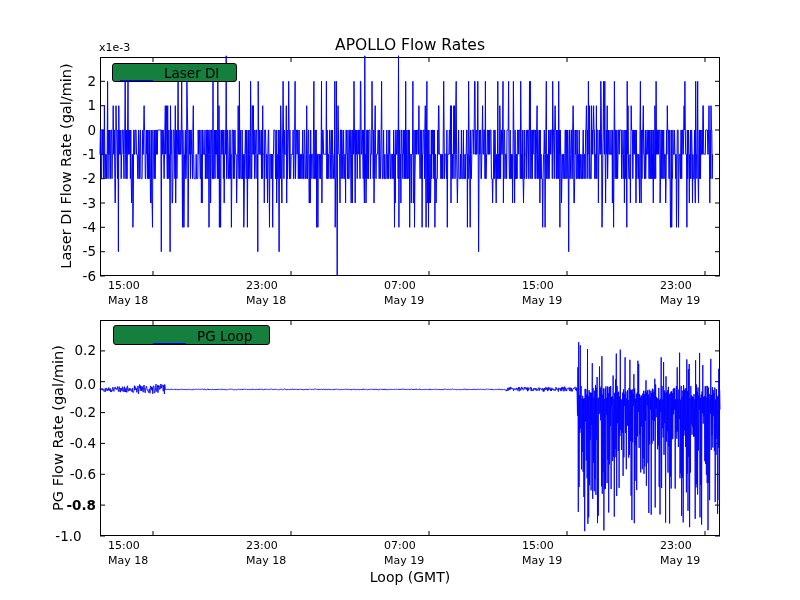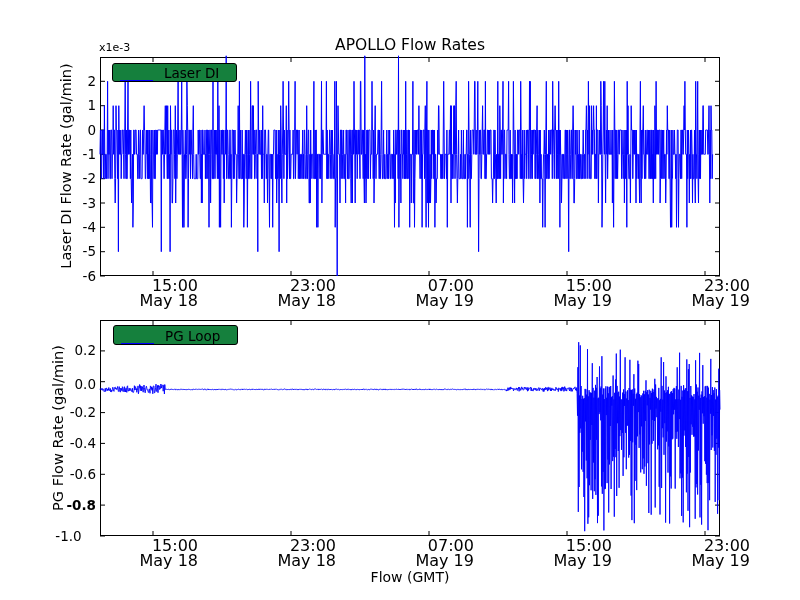--- a/index.html
+++ b/index.html
@@ -9,36 +9,36 @@
   #offset{position:absolute;left:99px;top:41px;font-size:11px;}
   .ylabel{position:absolute;transform:translate(-50%,-50%) rotate(-90deg);white-space:nowrap;font-size:14.5px;}
   #ylabel-top{left:66px;top:166px;}
   #ylabel-bot{left:58px;top:428px;}
   #xlabel{position:absolute;left:310px;top:569px;width:200px;text-align:center;font-size:14px;}
   svg.plot{position:absolute;overflow:visible;}
   #top-plot{left:100px;top:57px;}
   #bot-plot{left:100px;top:320px;}
   .legend{position:absolute;display:flex;align-items:flex-end;background:#15803d;border:1.4px solid #000;border-radius:3px;font-size:13.5px;z-index:5;}
   #legend-top{left:112px;top:63px;width:123px;height:17px;}
-  #legend-bot{left:113px;top:325px;width:123px;height:18px;}
+  #legend-bot{left:113px;top:325px;width:123px;height:18px;padding-left:32px;}
   .legline{display:inline-block;width:33px;height:0;border-top:1.5px solid #0000ff;margin-left:7px;}
   .legtext{margin-left:11px;}
   .ytick{position:absolute;width:55px;text-align:right;font-size:13.5px;line-height:15px;}
-  .xtick{position:absolute;width:90px;text-align:right;font-size:16px;line-height:14.5px;}
+  .xtick{position:absolute;width:90px;text-align:left;font-size:11px;line-height:14.5px;}
 </style>
 </head>
 <body>
 
 <div id="fig">
   <div id="title">APOLLO Flow Rates</div>
   <div id="offset">x1e-3</div>
 
   <div id="ylabel-top" class="ylabel">Laser DI Flow Rate (gal/min)</div>
   <div id="ylabel-bot" class="ylabel">PG Flow Rate (gal/min)</div>
-  <div id="xlabel">Flow (GMT)</div>
+  <div id="xlabel">Loop (GMT)</div>
 
   <svg id="top-plot" class="plot" width="620" height="219">
       <path d="M53.0 0V5M53.0 219V214M191.0 0V5M191.0 219V214M329.0 0V5M329.0 219V214M467.0 0V5M467.0 219V214M605.0 0V5M605.0 219V214M0 24.3H5M620 24.3H615M0 48.7H5M620 48.7H615M0 73.0H5M620 73.0H615M0 97.3H5M620 97.3H615M0 121.7H5M620 121.7H615M0 146.0H5M620 146.0H615M0 170.3H5M620 170.3H615M0 194.7H5M620 194.7H615M0 219.0H5M620 219.0H615" fill="none" stroke="#000" stroke-width="1"></path>
       <rect x="0.5" y="0.5" width="619" height="218" fill="none" stroke="#000" stroke-width="1"></rect>
       <path d="M0.0,97.3L0.4,73.0L0.8,73.0L1.2,121.7L1.6,121.7L2.0,73.0L2.4,73.0L2.8,97.3L3.2,73.0L3.6,121.7L4.0,121.7L4.4,48.7L4.8,97.3L5.2,121.7L5.6,97.3L6.0,97.3L6.4,121.7L6.8,97.3L7.2,97.3L7.6,24.3L8.0,121.7L8.4,73.0L8.8,97.3L9.2,97.3L9.6,73.0L10.0,121.7L10.4,121.7L10.8,73.0L11.2,73.0L11.6,73.0L12.0,121.7L12.4,97.3L12.8,97.3L13.2,48.7L13.6,97.3L14.0,73.0L14.4,73.0L14.8,121.7L15.2,146.0L15.6,121.7L16.0,48.7L16.4,73.0L16.8,73.0L17.2,97.3L17.6,121.7L18.0,73.0L18.4,194.7L18.8,48.7L19.2,97.3L19.6,73.0L20.0,97.3L20.4,97.3L20.8,73.0L21.2,121.7L21.6,97.3L22.0,97.3L22.4,73.0L22.8,73.0L23.2,73.0L23.6,97.3L24.0,121.7L24.4,73.0L24.8,73.0L25.2,24.3L25.6,97.3L26.0,121.7L26.4,73.0L26.8,121.7L27.2,121.7L27.6,73.0L28.0,24.3L28.4,97.3L28.8,73.0L29.2,97.3L29.6,73.0L30.0,73.0L30.4,121.7L30.8,73.0L31.2,121.7L31.6,146.0L32.1,121.7L32.5,97.3L32.9,170.3L33.3,146.0L33.7,73.0L34.1,73.0L34.5,97.3L34.9,97.3L35.3,73.0L35.7,73.0L36.1,73.0L36.5,97.3L36.9,97.3L37.3,97.3L37.7,121.7L38.1,121.7L38.5,73.0L38.9,97.3L39.3,121.7L39.7,97.3L40.1,73.0L40.5,73.0L40.9,121.7L41.3,121.7L41.7,121.7L42.1,121.7L42.5,73.0L42.9,97.3L43.3,97.3L43.7,73.0L44.1,48.7L44.5,73.0L44.9,73.0L45.3,121.7L45.7,121.7L46.1,97.3L46.5,73.0L46.9,97.3L47.3,73.0L47.7,121.7L48.1,73.0L48.5,121.7L48.9,97.3L49.3,121.7L49.7,73.0L50.1,97.3L50.5,146.0L50.9,121.7L51.3,73.0L51.7,146.0L52.1,146.0L52.5,170.3L52.9,73.0L53.3,97.3L53.7,97.3L54.1,121.7L54.5,73.0L54.9,121.7L55.3,121.7L55.7,73.0L56.1,73.0L56.5,97.3L56.9,73.0L57.3,97.3L57.7,73.0L58.1,73.0L58.5,73.0L58.9,73.0L59.3,73.0L59.7,73.0L60.1,73.0L60.5,73.0L60.9,73.0L61.3,194.7L61.7,73.0L62.1,73.0L62.5,97.3L62.9,73.0L63.3,73.0L63.7,97.3L64.1,121.7L64.5,97.3L64.9,73.0L65.3,48.7L65.7,97.3L66.1,73.0L66.5,48.7L66.9,97.3L67.3,121.7L67.7,48.7L68.1,121.7L68.5,97.3L68.9,73.0L69.3,121.7L69.7,97.3L70.1,194.7L70.5,48.7L70.9,97.3L71.3,73.0L71.7,73.0L72.1,146.0L72.5,146.0L72.9,121.7L73.3,73.0L73.7,73.0L74.1,73.0L74.5,97.3L74.9,121.7L75.3,48.7L75.7,146.0L76.1,97.3L76.5,73.0L76.9,121.7L77.3,97.3L77.7,73.0L78.1,24.3L78.5,97.3L78.9,73.0L79.3,97.3L79.7,97.3L80.1,73.0L80.5,97.3L80.9,97.3L81.3,73.0L81.7,24.3L82.1,97.3L82.5,170.3L82.9,73.0L83.3,97.3L83.7,170.3L84.1,170.3L84.5,97.3L84.9,97.3L85.3,73.0L85.7,121.7L86.1,121.7L86.5,97.3L86.9,24.3L87.3,48.7L87.7,73.0L88.1,170.3L88.5,121.7L88.9,73.0L89.3,73.0L89.7,97.3L90.1,73.0L90.5,121.7L90.9,73.0L91.3,73.0L91.7,97.3L92.1,97.3L92.5,121.7L92.9,73.0L93.3,48.7L93.7,97.3L94.1,121.7L94.5,121.7L94.9,121.7L95.3,121.7L95.8,121.7L96.2,97.3L96.6,121.7L97.0,121.7L97.4,121.7L97.8,121.7L98.2,73.0L98.6,97.3L99.0,73.0L99.4,73.0L99.8,97.3L100.2,121.7L100.6,121.7L101.0,73.0L101.4,146.0L101.8,97.3L102.2,146.0L102.6,73.0L103.0,73.0L103.4,97.3L103.8,97.3L104.2,97.3L104.6,97.3L105.0,73.0L105.4,121.7L105.8,97.3L106.2,121.7L106.6,73.0L107.0,73.0L107.4,73.0L107.8,121.7L108.2,73.0L108.6,97.3L109.0,170.3L109.4,97.3L109.8,73.0L110.2,73.0L110.6,146.0L111.0,97.3L111.4,73.0L111.8,73.0L112.2,121.7L112.6,121.7L113.0,24.3L113.4,121.7L113.8,121.7L114.2,97.3L114.6,73.0L115.0,121.7L115.4,73.0L115.8,97.3L116.2,73.0L116.6,97.3L117.0,97.3L117.4,121.7L117.8,24.3L118.2,97.3L118.6,121.7L119.0,48.7L119.4,170.3L119.8,73.0L120.2,121.7L120.6,170.3L121.0,97.3L121.4,73.0L121.8,97.3L122.2,97.3L122.6,73.0L123.0,73.0L123.4,121.7L123.8,73.0L124.2,146.0L124.6,97.3L125.0,97.3L125.4,73.0L125.8,97.3L126.2,-1.2L126.6,121.7L127.0,121.7L127.4,73.0L127.8,73.0L128.2,97.3L128.6,121.7L129.0,121.7L129.4,121.7L129.8,73.0L130.2,73.0L130.6,121.7L131.0,97.3L131.4,170.3L131.8,121.7L132.2,73.0L132.6,73.0L133.0,73.0L133.4,121.7L133.8,73.0L134.2,121.7L134.6,97.3L135.0,73.0L135.4,97.3L135.8,97.3L136.2,97.3L136.6,146.0L137.0,121.7L137.4,97.3L137.8,97.3L138.2,48.7L138.6,97.3L139.0,121.7L139.4,24.3L139.8,121.7L140.2,97.3L140.6,73.0L141.0,121.7L141.4,121.7L141.8,121.7L142.2,73.0L142.6,121.7L143.0,97.3L143.4,97.3L143.8,170.3L144.2,146.0L144.6,97.3L145.0,97.3L145.4,73.0L145.8,97.3L146.2,121.7L146.6,73.0L147.0,97.3L147.4,170.3L147.8,97.3L148.2,73.0L148.6,121.7L149.0,73.0L149.4,97.3L149.8,121.7L150.2,121.7L150.6,24.3L151.0,73.0L151.4,121.7L151.8,121.7L152.2,48.7L152.6,48.7L153.0,97.3L153.4,48.7L153.8,97.3L154.2,73.0L154.6,121.7L155.0,121.7L155.4,97.3L155.8,73.0L156.2,73.0L156.6,73.0L157.0,121.7L157.4,97.3L157.8,194.7L158.2,24.3L158.6,73.0L159.0,97.3L159.4,73.0L159.9,97.3L160.3,97.3L160.7,97.3L161.1,73.0L161.5,121.7L161.9,73.0L162.3,121.7L162.7,48.7L163.1,97.3L163.5,97.3L163.9,97.3L164.3,146.0L164.7,73.0L165.1,73.0L165.5,73.0L165.9,97.3L166.3,121.7L166.7,97.3L167.1,97.3L167.5,146.0L167.9,97.3L168.3,73.0L168.7,73.0L169.1,121.7L169.5,170.3L169.9,97.3L170.3,97.3L170.7,97.3L171.1,121.7L171.5,97.3L171.9,121.7L172.3,97.3L172.7,170.3L173.1,97.3L173.5,97.3L173.9,73.0L174.3,73.0L174.7,73.0L175.1,73.0L175.5,121.7L175.9,97.3L176.3,73.0L176.7,146.0L177.1,97.3L177.5,121.7L177.9,121.7L178.3,73.0L178.7,121.7L179.1,194.7L179.5,97.3L179.9,73.0L180.3,121.7L180.7,48.7L181.1,73.0L181.5,121.7L181.9,146.0L182.3,97.3L182.7,73.0L183.1,24.3L183.5,73.0L183.9,121.7L184.3,73.0L184.7,97.3L185.1,97.3L185.5,97.3L185.9,97.3L186.3,48.7L186.7,146.0L187.1,73.0L187.5,121.7L187.9,97.3L188.3,73.0L188.7,24.3L189.1,73.0L189.5,121.7L189.9,73.0L190.3,121.7L190.7,121.7L191.1,97.3L191.5,97.3L191.9,97.3L192.3,97.3L192.7,97.3L193.1,73.0L193.5,121.7L193.9,121.7L194.3,73.0L194.7,73.0L195.1,24.3L195.5,121.7L195.9,97.3L196.3,73.0L196.7,73.0L197.1,97.3L197.5,73.0L197.9,73.0L198.3,121.7L198.7,97.3L199.1,73.0L199.5,121.7L199.9,97.3L200.3,121.7L200.7,97.3L201.1,97.3L201.5,97.3L201.9,121.7L202.3,97.3L202.7,73.0L203.1,121.7L203.5,97.3L203.9,121.7L204.3,73.0L204.7,73.0L205.1,97.3L205.5,121.7L205.9,121.7L206.3,121.7L206.7,48.7L207.1,97.3L207.5,121.7L207.9,97.3L208.3,73.0L208.7,73.0L209.1,146.0L209.5,146.0L209.9,97.3L210.3,146.0L210.7,73.0L211.1,121.7L211.5,97.3L211.9,97.3L212.3,97.3L212.7,97.3L213.1,121.7L213.5,73.0L213.9,24.3L214.3,121.7L214.7,121.7L215.1,73.0L215.5,121.7L215.9,73.0L216.3,73.0L216.7,170.3L217.1,97.3L217.5,97.3L217.9,170.3L218.3,97.3L218.7,97.3L219.1,97.3L219.5,97.3L219.9,121.7L220.3,97.3L220.7,121.7L221.1,97.3L221.5,24.3L221.9,146.0L222.3,97.3L222.7,73.0L223.1,73.0L223.6,97.3L224.0,97.3L224.4,97.3L224.8,97.3L225.2,97.3L225.6,97.3L226.0,97.3L226.4,24.3L226.8,121.7L227.2,73.0L227.6,121.7L228.0,97.3L228.4,97.3L228.8,121.7L229.2,97.3L229.6,73.0L230.0,73.0L230.4,97.3L230.8,121.7L231.2,97.3L231.6,73.0L232.0,121.7L232.4,73.0L232.8,97.3L233.2,97.3L233.6,121.7L234.0,121.7L234.4,121.7L234.8,24.3L235.2,170.3L235.6,121.7L236.0,121.7L236.4,24.3L236.8,121.7L237.2,219.0L237.6,97.3L238.0,48.7L238.4,73.0L238.8,97.3L239.2,97.3L239.6,97.3L240.0,146.0L240.4,73.0L240.8,73.0L241.2,121.7L241.6,73.0L242.0,73.0L242.4,97.3L242.8,121.7L243.2,97.3L243.6,73.0L244.0,121.7L244.4,121.7L244.8,97.3L245.2,97.3L245.6,146.0L246.0,73.0L246.4,73.0L246.8,97.3L247.2,97.3L247.6,121.7L248.0,73.0L248.4,121.7L248.8,121.7L249.2,121.7L249.6,73.0L250.0,73.0L250.4,73.0L250.8,121.7L251.2,146.0L251.6,97.3L252.0,73.0L252.4,146.0L252.8,73.0L253.2,73.0L253.6,97.3L254.0,24.3L254.4,73.0L254.8,97.3L255.2,146.0L255.6,73.0L256.0,73.0L256.4,97.3L256.8,73.0L257.2,121.7L257.6,97.3L258.0,73.0L258.4,73.0L258.8,97.3L259.2,73.0L259.6,97.3L260.0,121.7L260.4,24.3L260.8,24.3L261.2,97.3L261.6,97.3L262.0,73.0L262.4,73.0L262.8,97.3L263.2,121.7L263.6,73.0L264.0,121.7L264.4,146.0L264.8,-1.2L265.2,121.7L265.6,97.3L266.0,146.0L266.4,121.7L266.8,73.0L267.2,121.7L267.6,73.0L268.0,73.0L268.4,121.7L268.8,73.0L269.2,73.0L269.6,73.0L270.0,73.0L270.4,121.7L270.8,97.3L271.2,97.3L271.6,97.3L272.0,24.3L272.4,73.0L272.8,73.0L273.2,121.7L273.6,73.0L274.0,146.0L274.4,121.7L274.8,73.0L275.2,48.7L275.6,97.3L276.0,121.7L276.4,97.3L276.8,97.3L277.2,97.3L277.6,97.3L278.0,73.0L278.4,73.0L278.8,97.3L279.2,121.7L279.6,73.0L280.0,121.7L280.4,121.7L280.8,97.3L281.2,73.0L281.6,24.3L282.0,97.3L282.4,121.7L282.8,121.7L283.2,97.3L283.6,73.0L284.0,121.7L284.4,121.7L284.8,97.3L285.2,121.7L285.6,121.7L286.0,121.7L286.4,97.3L286.8,73.0L287.3,121.7L287.7,97.3L288.1,97.3L288.5,121.7L288.9,73.0L289.3,97.3L289.7,73.0L290.1,121.7L290.5,121.7L290.9,97.3L291.3,97.3L291.7,97.3L292.1,121.7L292.5,97.3L292.9,97.3L293.3,121.7L293.7,73.0L294.1,97.3L294.5,170.3L294.9,97.3L295.3,146.0L295.7,73.0L296.1,73.0L296.5,97.3L296.9,97.3L297.3,73.0L297.7,73.0L298.1,121.7L298.5,-1.2L298.9,170.3L299.3,97.3L299.7,73.0L300.1,121.7L300.5,97.3L300.9,146.0L301.3,73.0L301.7,73.0L302.1,97.3L302.5,97.3L302.9,121.7L303.3,73.0L303.7,97.3L304.1,73.0L304.5,121.7L304.9,73.0L305.3,121.7L305.7,24.3L306.1,121.7L306.5,97.3L306.9,73.0L307.3,121.7L307.7,121.7L308.1,73.0L308.5,73.0L308.9,121.7L309.3,73.0L309.7,170.3L310.1,97.3L310.5,97.3L310.9,97.3L311.3,146.0L311.7,97.3L312.1,97.3L312.5,97.3L312.9,24.3L313.3,146.0L313.7,146.0L314.1,73.0L314.5,170.3L314.9,121.7L315.3,97.3L315.7,73.0L316.1,97.3L316.5,73.0L316.9,97.3L317.3,73.0L317.7,73.0L318.1,73.0L318.5,97.3L318.9,48.7L319.3,97.3L319.7,97.3L320.1,121.7L320.5,73.0L320.9,73.0L321.3,121.7L321.7,73.0L322.1,170.3L322.5,97.3L322.9,97.3L323.3,73.0L323.7,73.0L324.1,73.0L324.5,121.7L324.9,73.0L325.3,48.7L325.7,121.7L326.1,170.3L326.5,73.0L326.9,24.3L327.3,146.0L327.7,73.0L328.1,73.0L328.5,170.3L328.9,73.0L329.3,146.0L329.7,121.7L330.1,97.3L330.5,146.0L330.9,121.7L331.3,73.0L331.7,121.7L332.1,73.0L332.5,73.0L332.9,97.3L333.3,73.0L333.7,121.7L334.1,121.7L334.5,73.0L334.9,170.3L335.3,97.3L335.7,97.3L336.1,146.0L336.5,121.7L336.9,121.7L337.3,121.7L337.7,73.0L338.1,97.3L338.5,48.7L338.9,48.7L339.3,97.3L339.7,97.3L340.1,97.3L340.5,97.3L340.9,121.7L341.3,97.3L341.7,121.7L342.1,121.7L342.5,97.3L342.9,121.7L343.3,73.0L343.7,24.3L344.1,73.0L344.5,121.7L344.9,97.3L345.3,97.3L345.7,97.3L346.1,97.3L346.5,121.7L346.9,73.0L347.3,170.3L347.7,97.3L348.1,97.3L348.5,97.3L348.9,97.3L349.3,73.0L349.7,73.0L350.1,97.3L350.5,48.7L351.0,146.0L351.4,48.7L351.8,121.7L352.2,121.7L352.6,97.3L353.0,121.7L353.4,97.3L353.8,48.7L354.2,97.3L354.6,48.7L355.0,121.7L355.4,97.3L355.8,48.7L356.2,24.3L356.6,97.3L357.0,121.7L357.4,146.0L357.8,121.7L358.2,97.3L358.6,73.0L359.0,121.7L359.4,121.7L359.8,121.7L360.2,121.7L360.6,97.3L361.0,121.7L361.4,73.0L361.8,97.3L362.2,121.7L362.6,121.7L363.0,121.7L363.4,73.0L363.8,121.7L364.2,121.7L364.6,121.7L365.0,97.3L365.4,121.7L365.8,97.3L366.2,97.3L366.6,73.0L367.0,73.0L367.4,170.3L367.8,97.3L368.2,121.7L368.6,24.3L369.0,73.0L369.4,97.3L369.8,121.7L370.2,170.3L370.6,73.0L371.0,121.7L371.4,121.7L371.8,97.3L372.2,73.0L372.6,73.0L373.0,73.0L373.4,73.0L373.8,97.3L374.2,73.0L374.6,24.3L375.0,24.3L375.4,97.3L375.8,97.3L376.2,73.0L376.6,97.3L377.0,97.3L377.4,73.0L377.8,24.3L378.2,97.3L378.6,194.7L379.0,121.7L379.4,73.0L379.8,97.3L380.2,73.0L380.6,73.0L381.0,121.7L381.4,121.7L381.8,97.3L382.2,73.0L382.6,48.7L383.0,97.3L383.4,97.3L383.8,73.0L384.2,73.0L384.6,73.0L385.0,121.7L385.4,24.3L385.8,121.7L386.2,121.7L386.6,97.3L387.0,97.3L387.4,73.0L387.8,73.0L388.2,97.3L388.6,73.0L389.0,97.3L389.4,73.0L389.8,97.3L390.2,73.0L390.6,73.0L391.0,73.0L391.4,121.7L391.8,121.7L392.2,121.7L392.6,146.0L393.0,121.7L393.4,121.7L393.8,73.0L394.2,73.0L394.6,121.7L395.0,73.0L395.4,97.3L395.8,121.7L396.2,146.0L396.6,97.3L397.0,121.7L397.4,121.7L397.8,24.3L398.2,121.7L398.6,97.3L399.0,97.3L399.4,121.7L399.8,48.7L400.2,73.0L400.6,121.7L401.0,73.0L401.4,73.0L401.8,97.3L402.2,97.3L402.6,73.0L403.0,24.3L403.4,146.0L403.8,97.3L404.2,73.0L404.6,73.0L405.0,121.7L405.4,97.3L405.8,97.3L406.2,97.3L406.6,121.7L407.0,73.0L407.4,73.0L407.8,73.0L408.2,73.0L408.6,24.3L409.0,97.3L409.4,121.7L409.8,121.7L410.2,73.0L410.6,121.7L411.0,121.7L411.4,97.3L411.8,121.7L412.2,97.3L412.6,146.0L413.0,97.3L413.4,24.3L413.8,73.0L414.2,97.3L414.6,146.0L415.1,73.0L415.5,121.7L415.9,97.3L416.3,121.7L416.7,97.3L417.1,121.7L417.5,73.0L417.9,73.0L418.3,73.0L418.7,97.3L419.1,73.0L419.5,73.0L419.9,73.0L420.3,121.7L420.7,24.3L421.1,73.0L421.5,121.7L421.9,97.3L422.3,121.7L422.7,73.0L423.1,121.7L423.5,146.0L423.9,121.7L424.3,73.0L424.7,121.7L425.1,97.3L425.5,97.3L425.9,97.3L426.3,73.0L426.7,121.7L427.1,97.3L427.5,73.0L427.9,73.0L428.3,73.0L428.7,121.7L429.1,121.7L429.5,24.3L429.9,73.0L430.3,24.3L430.7,121.7L431.1,121.7L431.5,97.3L431.9,73.0L432.3,121.7L432.7,73.0L433.1,97.3L433.5,73.0L433.9,73.0L434.3,73.0L434.7,73.0L435.1,121.7L435.5,73.0L435.9,121.7L436.3,97.3L436.7,73.0L437.1,48.7L437.5,121.7L437.9,73.0L438.3,97.3L438.7,121.7L439.1,121.7L439.5,73.0L439.9,146.0L440.3,73.0L440.7,121.7L441.1,97.3L441.5,121.7L441.9,121.7L442.3,121.7L442.7,170.3L443.1,121.7L443.5,97.3L443.9,97.3L444.3,73.0L444.7,97.3L445.1,170.3L445.5,97.3L445.9,73.0L446.3,24.3L446.7,121.7L447.1,97.3L447.5,97.3L447.9,121.7L448.3,121.7L448.7,73.0L449.1,121.7L449.5,97.3L449.9,73.0L450.3,73.0L450.7,97.3L451.1,73.0L451.5,73.0L451.9,73.0L452.3,121.7L452.7,24.3L453.1,73.0L453.5,73.0L453.9,97.3L454.3,121.7L454.7,73.0L455.1,48.7L455.5,73.0L455.9,73.0L456.3,121.7L456.7,73.0L457.1,121.7L457.5,97.3L457.9,73.0L458.3,121.7L458.7,24.3L459.1,97.3L459.5,73.0L459.9,170.3L460.3,73.0L460.7,97.3L461.1,97.3L461.5,146.0L461.9,121.7L462.3,97.3L462.7,97.3L463.1,121.7L463.5,97.3L463.9,97.3L464.3,121.7L464.7,121.7L465.1,73.0L465.5,73.0L465.9,121.7L466.3,97.3L466.7,73.0L467.1,121.7L467.5,73.0L467.9,97.3L468.3,121.7L468.7,194.7L469.1,73.0L469.5,73.0L469.9,121.7L470.3,121.7L470.7,97.3L471.1,73.0L471.5,73.0L471.9,121.7L472.3,121.7L472.7,73.0L473.1,48.7L473.5,73.0L473.9,146.0L474.3,146.0L474.7,121.7L475.1,73.0L475.5,97.3L475.9,73.0L476.3,121.7L476.7,121.7L477.1,73.0L477.5,97.3L477.9,121.7L478.3,97.3L478.8,121.7L479.2,73.0L479.6,121.7L480.0,97.3L480.4,97.3L480.8,121.7L481.2,121.7L481.6,121.7L482.0,97.3L482.4,121.7L482.8,97.3L483.2,73.0L483.6,97.3L484.0,121.7L484.4,97.3L484.8,97.3L485.2,121.7L485.6,73.0L486.0,73.0L486.4,48.7L486.8,73.0L487.2,121.7L487.6,73.0L488.0,97.3L488.4,24.3L488.8,73.0L489.2,121.7L489.6,48.7L490.0,97.3L490.4,121.7L490.8,121.7L491.2,121.7L491.6,48.7L492.0,97.3L492.4,73.0L492.8,97.3L493.2,73.0L493.6,48.7L494.0,73.0L494.4,73.0L494.8,121.7L495.2,97.3L495.6,97.3L496.0,121.7L496.4,48.7L496.8,121.7L497.2,73.0L497.6,73.0L498.0,73.0L498.4,146.0L498.8,97.3L499.2,97.3L499.6,73.0L500.0,97.3L500.4,97.3L500.8,24.3L501.2,48.7L501.6,97.3L502.0,170.3L502.4,146.0L502.8,97.3L503.2,73.0L503.6,24.3L504.0,73.0L504.4,97.3L504.8,24.3L505.2,97.3L505.6,146.0L506.0,97.3L506.4,73.0L506.8,97.3L507.2,48.7L507.6,121.7L508.0,97.3L508.4,73.0L508.8,97.3L509.2,97.3L509.6,97.3L510.0,73.0L510.4,97.3L510.8,97.3L511.2,97.3L511.6,97.3L512.0,73.0L512.4,146.0L512.8,73.0L513.2,121.7L513.6,170.3L514.0,97.3L514.4,24.3L514.8,73.0L515.2,121.7L515.6,73.0L516.0,73.0L516.4,121.7L516.8,73.0L517.2,97.3L517.6,121.7L518.0,97.3L518.4,73.0L518.8,73.0L519.2,97.3L519.6,73.0L520.0,73.0L520.4,73.0L520.8,73.0L521.2,73.0L521.6,121.7L522.0,73.0L522.4,97.3L522.8,97.3L523.2,121.7L523.6,97.3L524.0,73.0L524.4,146.0L524.8,97.3L525.2,73.0L525.6,121.7L526.0,97.3L526.4,73.0L526.8,170.3L527.2,24.3L527.6,97.3L528.0,48.7L528.4,97.3L528.8,121.7L529.2,121.7L529.6,121.7L530.0,97.3L530.4,146.0L530.8,97.3L531.2,48.7L531.6,73.0L532.0,73.0L532.4,73.0L532.8,121.7L533.2,97.3L533.6,73.0L534.0,97.3L534.4,73.0L534.8,97.3L535.2,73.0L535.6,97.3L536.0,146.0L536.4,73.0L536.8,121.7L537.2,97.3L537.6,97.3L538.0,97.3L538.4,121.7L538.8,97.3L539.2,121.7L539.6,146.0L540.0,73.0L540.4,24.3L540.8,121.7L541.2,146.0L541.6,73.0L542.0,121.7L542.5,73.0L542.9,73.0L543.3,48.7L543.7,97.3L544.1,97.3L544.5,121.7L544.9,97.3L545.3,73.0L545.7,121.7L546.1,97.3L546.5,97.3L546.9,73.0L547.3,73.0L547.7,97.3L548.1,97.3L548.5,73.0L548.9,121.7L549.3,121.7L549.7,73.0L550.1,97.3L550.5,121.7L550.9,73.0L551.3,73.0L551.7,121.7L552.1,73.0L552.5,121.7L552.9,97.3L553.3,146.0L553.7,73.0L554.1,121.7L554.5,121.7L554.9,48.7L555.3,73.0L555.7,121.7L556.1,24.3L556.5,97.3L556.9,73.0L557.3,73.0L557.7,97.3L558.1,73.0L558.5,97.3L558.9,73.0L559.3,73.0L559.7,73.0L560.1,146.0L560.5,121.7L560.9,73.0L561.3,73.0L561.7,121.7L562.1,97.3L562.5,73.0L562.9,121.7L563.3,97.3L563.7,73.0L564.1,121.7L564.5,97.3L564.9,97.3L565.3,97.3L565.7,146.0L566.1,121.7L566.5,73.0L566.9,97.3L567.3,48.7L567.7,73.0L568.1,73.0L568.5,73.0L568.9,121.7L569.3,121.7L569.7,73.0L570.1,121.7L570.5,170.3L570.9,146.0L571.3,73.0L571.7,170.3L572.1,121.7L572.5,121.7L572.9,73.0L573.3,97.3L573.7,97.3L574.1,97.3L574.5,73.0L574.9,97.3L575.3,97.3L575.7,121.7L576.1,97.3L576.5,170.3L576.9,121.7L577.3,73.0L577.7,73.0L578.1,73.0L578.5,170.3L578.9,121.7L579.3,97.3L579.7,97.3L580.1,97.3L580.5,121.7L580.9,73.0L581.3,73.0L581.7,121.7L582.1,73.0L582.5,73.0L582.9,97.3L583.3,97.3L583.7,73.0L584.1,48.7L584.5,73.0L584.9,24.3L585.3,73.0L585.7,97.3L586.1,97.3L586.5,97.3L586.9,170.3L587.3,73.0L587.7,121.7L588.1,97.3L588.5,73.0L588.9,97.3L589.3,146.0L589.7,97.3L590.1,121.7L590.5,73.0L590.9,121.7L591.3,73.0L591.7,73.0L592.1,97.3L592.5,146.0L592.9,97.3L593.3,121.7L593.7,121.7L594.1,121.7L594.5,73.0L594.9,121.7L595.3,146.0L595.7,24.3L596.1,97.3L596.5,97.3L596.9,121.7L597.3,73.0L597.7,24.3L598.1,121.7L598.5,146.0L598.9,97.3L599.3,73.0L599.7,121.7L600.1,73.0L600.5,121.7L600.9,73.0L601.3,97.3L601.7,97.3L602.1,73.0L602.5,97.3L602.9,48.7L603.3,48.7L603.7,97.3L604.1,97.3L604.5,97.3L604.9,97.3L605.3,97.3L605.7,73.0L606.1,73.0L606.6,73.0L607.0,73.0L607.4,73.0L607.8,97.3L608.2,97.3L608.6,73.0L609.0,48.7L609.4,97.3L609.8,146.0L610.2,73.0L610.6,121.7L611.0,48.7L611.4,73.0L611.8,73.0L612.2,121.7L612.6,97.3" fill="none" stroke="#0000ff" stroke-width="1"></path>
     </svg>
   <svg id="bot-plot" class="plot" width="620" height="216">
       <path d="M53.0 0V5M53.0 216V211M191.0 0V5M191.0 216V211M329.0 0V5M329.0 216V211M467.0 0V5M467.0 216V211M605.0 0V5M605.0 216V211M0 30.9H5M620 30.9H615M0 61.7H5M620 61.7H615M0 92.6H5M620 92.6H615M0 123.4H5M620 123.4H615M0 154.3H5M620 154.3H615M0 185.1H5M620 185.1H615M0 216.0H5M620 216.0H615" fill="none" stroke="#000" stroke-width="1"></path>
       <rect x="0.5" y="0.5" width="619" height="215" fill="none" stroke="#000" stroke-width="1"></rect>
       <path d="M0.0,69.6L0.4,68.7L0.8,69.3L1.2,69.0L1.6,69.6L2.0,68.2L2.4,70.3L2.8,69.4L3.2,68.9L3.6,69.5L4.0,71.6L4.4,71.5L4.8,71.0L5.2,68.4L5.6,71.5L6.0,68.2L6.4,68.1L6.8,69.6L7.2,70.9L7.6,69.0L8.0,68.9L8.4,70.2L8.8,67.5L9.2,70.8L9.6,70.3L10.0,68.8L10.4,68.4L10.8,72.0L11.2,69.9L11.6,71.7L12.0,71.4L12.4,69.5L12.8,67.2L13.2,68.6L13.6,70.9L14.0,71.4L14.4,67.7L14.8,67.3L15.2,67.0L15.6,69.0L16.0,68.9L16.4,68.3L16.8,69.7L17.2,68.1L17.6,66.5L18.0,69.2L18.4,71.5L18.8,70.7L19.2,66.6L19.6,69.5L20.0,72.1L20.4,72.0L20.8,68.0L21.2,69.9L21.6,68.6L22.0,71.1L22.4,66.7L22.8,67.7L23.2,71.7L23.6,70.5L24.0,68.3L24.4,66.7L24.8,71.9L25.2,69.5L25.6,72.0L26.0,67.8L26.4,70.8L26.8,72.4L27.2,66.5L27.6,65.8L28.0,71.3L28.4,71.0L28.8,69.9L29.2,68.1L29.6,70.6L30.0,71.0L30.4,68.6L30.8,68.7L31.2,70.6L31.6,70.6L32.0,71.8L32.4,68.2L32.8,72.0L33.2,72.6L33.6,71.8L34.0,70.4L34.4,65.7L34.8,70.0L35.2,67.0L35.6,66.6L36.0,69.9L36.4,68.6L36.8,72.3L37.2,69.1L37.6,69.5L38.0,65.9L38.4,73.8L38.8,71.6L39.2,67.9L39.6,64.5L40.0,68.1L40.4,65.7L40.8,70.8L41.2,66.2L41.6,70.9L42.0,68.0L42.4,66.6L42.8,70.4L43.2,72.2L43.6,67.2L44.0,65.0L44.4,67.5L44.8,71.1L45.2,72.8L45.6,69.9L46.0,67.3L46.4,66.2L46.8,68.1L47.2,70.0L47.6,69.8L48.0,71.0L48.4,72.5L48.8,71.7L49.2,68.9L49.6,70.1L50.0,73.3L50.4,65.9L50.8,66.6L51.2,69.4L51.6,66.9L52.0,70.4L52.4,67.7L52.8,73.8L53.2,66.1L53.6,66.0L54.0,66.1L54.4,72.9L54.8,72.7L55.2,71.3L55.6,67.4L56.0,64.1L56.4,70.2L56.8,71.6L57.2,68.9L57.6,65.4L58.0,72.7L58.4,65.4L58.8,66.8L59.2,65.8L59.6,69.5L60.0,68.8L60.4,68.7L60.8,64.0L61.2,65.5L61.6,68.1L62.0,64.8L62.4,65.3L62.8,65.5L63.2,71.2L63.6,65.4L64.0,64.8L64.4,74.0L64.8,64.6L65.2,69.6L65.6,69.1L66.0,69.2L66.4,69.2L66.8,69.4L67.2,69.8L67.6,69.1L68.0,69.5L68.4,69.3L68.8,69.4L69.2,69.7L69.6,69.7L70.0,69.1L70.4,69.2L70.8,69.8L71.2,69.3L71.6,69.1L72.0,69.0L72.4,69.6L72.8,69.3L73.2,69.4L73.6,69.6L74.0,69.4L74.4,69.3L74.8,69.2L75.2,69.0L75.6,69.8L76.0,69.5L76.4,69.6L76.8,69.3L77.2,69.6L77.7,69.9L78.1,69.1L78.5,69.7L78.9,69.4L79.3,69.7L79.7,69.5L80.1,69.1L80.5,69.0L80.9,69.7L81.3,69.3L81.7,69.2L82.1,69.7L82.5,69.3L82.9,69.7L83.3,69.4L83.7,69.9L84.1,69.3L84.5,69.8L84.9,69.2L85.3,69.7L85.7,69.5L86.1,69.3L86.5,69.7L86.9,69.9L87.3,69.1L87.7,69.5L88.1,69.3L88.5,69.3L88.9,69.1L89.3,69.6L89.7,69.4L90.1,69.5L90.5,69.7L90.9,69.9L91.3,69.6L91.7,69.7L92.1,69.9L92.5,69.9L92.9,69.1L93.3,69.1L93.7,69.4L94.1,69.4L94.5,69.5L94.9,69.4L95.3,69.3L95.7,69.3L96.1,69.5L96.5,69.0L96.9,69.3L97.3,69.5L97.7,69.4L98.1,69.5L98.5,69.2L98.9,69.3L99.3,69.0L99.7,69.5L100.1,69.1L100.5,69.4L100.9,69.3L101.3,69.3L101.7,69.2L102.1,68.8L102.5,69.0L102.9,69.1L103.3,69.7L103.7,70.0L104.1,69.1L104.5,69.1L104.9,69.1L105.3,69.0L105.7,69.7L106.1,69.5L106.5,69.9L106.9,69.6L107.3,69.6L107.7,68.9L108.1,69.2L108.5,70.0L108.9,69.0L109.3,69.4L109.7,69.5L110.1,69.1L110.5,69.6L110.9,69.4L111.3,69.8L111.7,69.9L112.1,69.1L112.5,69.3L112.9,69.6L113.3,69.8L113.7,69.8L114.1,69.2L114.5,69.4L114.9,69.0L115.3,70.0L115.7,69.7L116.1,70.0L116.5,69.4L116.9,69.3L117.3,69.9L117.7,69.1L118.1,69.7L118.5,69.3L118.9,69.3L119.3,69.1L119.7,69.5L120.1,69.5L120.5,69.7L120.9,69.3L121.3,69.7L121.7,68.9L122.1,69.3L122.5,69.3L122.9,69.0L123.3,69.6L123.7,69.4L124.1,69.7L124.5,69.6L124.9,69.4L125.3,70.0L125.7,69.3L126.1,69.7L126.5,69.8L126.9,69.7L127.3,69.5L127.7,69.6L128.1,69.3L128.5,69.4L128.9,69.5L129.3,69.4L129.7,69.2L130.1,69.0L130.5,69.1L130.9,69.3L131.3,69.3L131.7,69.3L132.1,69.7L132.5,69.3L132.9,69.6L133.3,69.7L133.7,69.7L134.1,69.5L134.5,69.8L134.9,69.7L135.3,69.3L135.7,69.6L136.1,69.5L136.5,69.9L136.9,69.6L137.3,69.0L137.7,69.5L138.1,69.3L138.5,69.2L138.9,69.5L139.3,69.7L139.7,69.3L140.1,69.8L140.5,69.9L140.9,69.4L141.3,68.9L141.7,69.3L142.1,69.0L142.5,69.9L142.9,69.1L143.3,69.2L143.7,69.5L144.1,69.5L144.5,69.3L144.9,69.0L145.3,69.4L145.7,69.4L146.1,69.4L146.5,69.0L146.9,69.5L147.3,69.7L147.7,69.7L148.1,69.2L148.5,69.5L148.9,69.0L149.3,69.5L149.7,69.2L150.1,69.4L150.5,69.7L150.9,69.6L151.3,69.1L151.7,69.3L152.1,69.9L152.5,69.0L152.9,69.2L153.3,69.1L153.7,69.5L154.1,69.5L154.5,69.5L154.9,69.5L155.3,69.1L155.7,69.7L156.1,69.7L156.5,69.1L156.9,69.0L157.3,69.7L157.7,69.4L158.1,69.8L158.5,69.2L158.9,68.9L159.3,69.7L159.7,69.1L160.1,69.3L160.5,69.3L160.9,69.1L161.3,69.2L161.7,69.4L162.1,69.8L162.5,69.1L162.9,69.4L163.3,69.8L163.7,69.9L164.1,69.6L164.5,68.9L164.9,69.8L165.3,69.6L165.7,69.3L166.1,69.3L166.5,69.3L166.9,69.2L167.3,69.3L167.7,69.1L168.1,69.5L168.5,69.1L168.9,69.6L169.3,69.3L169.7,69.5L170.1,69.6L170.5,69.2L170.9,69.3L171.3,69.3L171.7,69.0L172.1,69.2L172.5,69.5L172.9,69.5L173.3,69.1L173.7,69.5L174.1,68.9L174.5,69.4L174.9,69.7L175.3,69.1L175.7,69.2L176.1,69.0L176.5,69.1L176.9,69.5L177.3,69.6L177.7,69.6L178.1,69.8L178.5,69.8L178.9,69.8L179.3,69.9L179.7,69.4L180.1,69.6L180.5,69.3L180.9,69.2L181.3,69.1L181.7,69.4L182.1,69.3L182.5,69.7L182.9,69.5L183.3,69.3L183.7,69.7L184.1,69.1L184.5,68.9L184.9,69.0L185.3,69.4L185.7,69.1L186.1,69.8L186.5,69.9L186.9,69.3L187.3,69.6L187.7,69.5L188.1,69.5L188.5,69.0L188.9,69.7L189.3,69.6L189.7,69.8L190.1,69.2L190.5,69.4L190.9,69.3L191.3,69.7L191.7,69.1L192.1,69.3L192.5,69.0L192.9,69.0L193.3,69.9L193.7,69.2L194.1,69.7L194.5,69.2L194.9,69.4L195.3,69.5L195.7,69.4L196.1,69.6L196.5,68.9L196.9,69.4L197.3,69.8L197.7,69.7L198.1,69.0L198.5,69.7L198.9,69.7L199.3,69.1L199.7,69.3L200.1,69.2L200.5,69.4L200.9,69.3L201.3,69.4L201.7,69.4L202.1,69.7L202.5,69.1L202.9,69.8L203.3,69.7L203.7,69.9L204.1,69.2L204.5,69.8L204.9,69.8L205.3,69.5L205.7,69.3L206.1,69.4L206.5,68.9L206.9,69.8L207.3,69.1L207.7,69.8L208.1,69.6L208.5,69.5L208.9,69.6L209.3,69.2L209.7,68.9L210.1,69.1L210.5,69.2L210.9,69.6L211.3,69.8L211.7,69.3L212.1,69.0L212.5,69.2L212.9,69.7L213.3,69.9L213.7,69.4L214.1,68.9L214.5,69.2L214.9,68.9L215.3,69.0L215.7,69.0L216.1,69.4L216.5,69.5L216.9,69.2L217.3,69.3L217.7,69.2L218.1,69.8L218.5,69.7L218.9,68.9L219.3,69.6L219.7,69.1L220.1,69.6L220.5,69.4L220.9,69.2L221.3,69.0L221.7,69.2L222.1,69.6L222.5,69.7L222.9,69.8L223.3,69.1L223.7,69.1L224.1,69.2L224.5,69.7L224.9,69.1L225.3,69.1L225.7,69.8L226.1,69.5L226.5,69.3L226.9,69.8L227.3,69.8L227.7,69.6L228.1,68.9L228.5,69.4L228.9,69.4L229.3,69.6L229.7,69.5L230.1,69.0L230.5,69.9L230.9,69.4L231.3,69.8L231.7,69.4L232.1,69.6L232.6,69.7L233.0,69.5L233.4,69.4L233.8,69.8L234.2,69.2L234.6,69.8L235.0,69.7L235.4,69.0L235.8,69.3L236.2,69.3L236.6,69.1L237.0,69.3L237.4,69.4L237.8,69.6L238.2,69.4L238.6,69.4L239.0,69.5L239.4,69.8L239.8,69.6L240.2,69.5L240.6,69.6L241.0,69.9L241.4,69.1L241.8,69.5L242.2,69.4L242.6,69.7L243.0,69.7L243.4,69.5L243.8,69.3L244.2,69.1L244.6,69.5L245.0,69.3L245.4,68.9L245.8,69.1L246.2,69.8L246.6,69.7L247.0,69.2L247.4,69.4L247.8,69.3L248.2,69.6L248.6,69.0L249.0,69.2L249.4,69.4L249.8,69.7L250.2,69.8L250.6,69.6L251.0,69.0L251.4,69.9L251.8,69.6L252.2,69.6L252.6,69.1L253.0,69.0L253.4,69.7L253.8,69.4L254.2,69.2L254.6,69.3L255.0,69.3L255.4,69.7L255.8,69.8L256.2,69.2L256.6,69.8L257.0,69.6L257.4,69.5L257.8,69.3L258.2,69.5L258.6,69.5L259.0,69.1L259.4,69.8L259.8,69.8L260.2,69.6L260.6,69.2L261.0,69.7L261.4,69.2L261.8,69.7L262.2,69.0L262.6,69.8L263.0,69.1L263.4,68.9L263.8,69.5L264.2,69.8L264.6,69.2L265.0,69.1L265.4,69.3L265.8,69.6L266.2,69.7L266.6,69.3L267.0,69.6L267.4,69.8L267.8,69.6L268.2,69.5L268.6,69.4L269.0,69.1L269.4,69.9L269.8,69.7L270.2,69.4L270.6,69.2L271.0,69.2L271.4,69.3L271.8,69.0L272.2,69.2L272.6,69.4L273.0,69.1L273.4,69.7L273.8,69.7L274.2,68.9L274.6,69.0L275.0,69.7L275.4,69.4L275.8,69.7L276.2,69.8L276.6,68.9L277.0,69.6L277.4,69.5L277.8,69.6L278.2,69.8L278.6,69.9L279.0,69.8L279.4,69.1L279.8,69.4L280.2,69.0L280.6,69.2L281.0,69.5L281.4,69.6L281.8,69.1L282.2,69.1L282.6,69.7L283.0,69.4L283.4,69.8L283.8,68.9L284.2,69.5L284.6,69.4L285.0,69.8L285.4,68.9L285.8,69.8L286.2,69.6L286.6,69.6L287.0,69.9L287.4,69.8L287.8,69.7L288.2,69.1L288.6,69.6L289.0,69.7L289.4,69.4L289.8,69.8L290.2,69.4L290.6,69.2L291.0,69.9L291.4,69.7L291.8,69.2L292.2,69.2L292.6,69.6L293.0,69.2L293.4,69.6L293.8,69.5L294.2,69.7L294.6,69.3L295.0,69.2L295.4,69.6L295.8,69.2L296.2,69.2L296.6,69.2L297.0,69.4L297.4,69.8L297.8,69.3L298.2,69.1L298.6,69.4L299.0,69.2L299.4,69.8L299.8,69.1L300.2,69.7L300.6,69.5L301.0,69.7L301.4,69.0L301.8,69.2L302.2,69.6L302.6,68.9L303.0,69.0L303.4,69.2L303.8,69.2L304.2,69.2L304.6,69.4L305.0,69.6L305.4,69.2L305.8,70.0L306.2,69.3L306.6,69.3L307.0,69.3L307.4,69.3L307.8,69.7L308.2,69.5L308.6,69.5L309.0,69.9L309.4,69.9L309.8,69.1L310.2,69.2L310.6,69.6L311.0,69.4L311.4,68.9L311.8,69.2L312.2,69.3L312.6,69.8L313.0,69.0L313.4,69.8L313.8,69.1L314.2,69.8L314.6,69.3L315.0,69.2L315.4,69.2L315.8,69.8L316.2,68.8L316.6,69.2L317.0,69.5L317.4,69.6L317.8,69.7L318.2,69.2L318.6,69.8L319.0,69.4L319.4,69.1L319.8,69.1L320.2,69.9L320.6,69.3L321.0,69.7L321.4,69.6L321.8,69.9L322.2,69.4L322.6,69.7L323.0,69.2L323.4,69.7L323.8,69.5L324.2,69.8L324.6,69.3L325.0,69.8L325.4,69.1L325.8,69.2L326.2,69.5L326.6,69.3L327.0,69.8L327.4,69.5L327.8,69.5L328.2,69.3L328.6,69.4L329.0,69.3L329.4,69.1L329.8,70.0L330.2,69.0L330.6,69.4L331.0,69.6L331.4,69.6L331.8,69.7L332.2,69.2L332.6,69.7L333.0,69.6L333.4,69.3L333.8,69.5L334.2,69.5L334.6,69.2L335.0,69.4L335.4,69.7L335.8,69.4L336.2,69.4L336.6,69.1L337.0,69.2L337.4,69.5L337.8,69.1L338.2,69.5L338.6,69.9L339.0,69.2L339.4,69.4L339.8,69.5L340.2,69.1L340.6,69.7L341.0,69.9L341.4,69.2L341.8,69.9L342.2,69.8L342.6,69.7L343.0,69.1L343.4,69.7L343.8,69.8L344.2,69.1L344.6,68.9L345.0,69.1L345.4,69.2L345.8,69.2L346.2,69.4L346.6,69.6L347.0,69.7L347.4,69.7L347.8,69.1L348.2,69.2L348.6,69.3L349.0,69.4L349.4,69.6L349.8,69.6L350.2,69.6L350.6,69.1L351.0,69.3L351.4,69.5L351.8,69.0L352.2,69.1L352.6,69.0L353.0,69.4L353.4,69.4L353.8,69.4L354.2,69.3L354.6,69.5L355.0,69.8L355.4,69.5L355.8,69.1L356.2,69.7L356.6,69.9L357.0,69.8L357.4,69.6L357.8,69.3L358.2,69.6L358.6,69.4L359.0,69.2L359.4,69.7L359.8,69.6L360.2,69.4L360.6,69.7L361.0,69.6L361.4,69.1L361.8,69.7L362.2,69.7L362.6,69.6L363.0,69.8L363.4,69.1L363.8,69.3L364.2,69.1L364.6,69.3L365.0,69.2L365.4,68.9L365.8,69.8L366.2,69.6L366.6,69.7L367.0,69.1L367.4,69.8L367.8,69.5L368.2,69.2L368.6,69.7L369.0,69.0L369.4,69.4L369.8,69.7L370.2,69.5L370.6,69.4L371.0,69.9L371.4,69.6L371.8,69.1L372.2,69.6L372.6,69.6L373.0,70.0L373.4,69.0L373.8,69.3L374.2,69.3L374.6,69.4L375.0,69.6L375.4,69.2L375.8,70.0L376.2,69.8L376.6,69.3L377.0,69.4L377.4,69.3L377.8,69.4L378.2,68.9L378.6,69.4L379.0,69.1L379.4,69.5L379.8,69.4L380.2,69.6L380.6,69.0L381.0,69.4L381.4,69.2L381.8,69.7L382.2,69.7L382.6,69.4L383.0,69.6L383.4,69.2L383.8,69.5L384.2,69.2L384.6,69.9L385.0,69.5L385.4,69.7L385.8,69.4L386.2,68.9L386.6,69.1L387.0,69.3L387.4,69.1L387.9,69.7L388.3,69.4L388.7,69.1L389.1,69.3L389.5,69.4L389.9,69.3L390.3,69.5L390.7,69.8L391.1,68.9L391.5,69.6L391.9,69.8L392.3,69.0L392.7,69.7L393.1,69.6L393.5,70.0L393.9,69.7L394.3,69.9L394.7,69.4L395.1,69.6L395.5,69.4L395.9,69.2L396.3,69.5L396.7,69.8L397.1,69.2L397.5,69.0L397.9,69.4L398.3,69.2L398.7,69.9L399.1,69.3L399.5,69.2L399.9,69.1L400.3,69.7L400.7,69.7L401.1,70.0L401.5,69.2L401.9,69.0L402.3,69.6L402.7,69.8L403.1,69.7L403.5,69.2L403.9,69.6L404.3,69.8L404.7,69.3L405.1,69.7L405.5,69.7L405.9,70.2L406.3,71.1L406.7,69.7L407.1,71.0L407.5,69.0L407.9,67.6L408.3,67.9L408.7,70.4L409.1,69.2L409.5,67.6L409.9,69.8L410.3,69.0L410.7,66.9L411.1,69.0L411.5,67.9L411.9,68.6L412.3,68.7L412.7,68.8L413.1,68.1L413.5,70.9L413.9,69.6L414.3,69.5L414.7,68.6L415.1,69.7L415.5,69.7L415.9,69.3L416.3,67.9L416.7,69.3L417.1,70.4L417.5,70.3L417.9,68.0L418.3,68.7L418.7,67.1L419.1,71.3L419.5,67.3L419.9,67.8L420.3,68.9L420.7,70.4L421.1,69.7L421.5,67.1L421.9,66.9L422.3,69.1L422.7,68.1L423.1,70.1L423.5,70.1L423.9,69.7L424.3,67.1L424.7,68.4L425.1,68.4L425.5,68.6L425.9,67.2L426.3,69.7L426.7,68.4L427.1,68.4L427.5,71.2L427.9,67.3L428.3,70.5L428.7,68.5L429.1,69.0L429.5,68.8L429.9,68.6L430.3,67.4L430.7,67.0L431.1,70.8L431.5,67.8L431.9,70.7L432.3,69.8L432.7,70.1L433.1,71.1L433.5,68.5L433.9,69.6L434.3,68.2L434.7,68.4L435.1,70.0L435.5,69.7L435.9,68.0L436.3,70.7L436.7,69.5L437.1,69.6L437.5,69.4L437.9,70.6L438.3,67.9L438.7,67.7L439.1,68.8L439.5,70.6L439.9,67.8L440.3,68.7L440.7,68.7L441.1,68.8L441.5,69.8L441.9,70.0L442.3,68.1L442.7,68.5L443.1,71.4L443.5,68.8L443.9,71.6L444.3,70.7L444.7,68.1L445.1,70.0L445.5,67.4L445.9,67.2L446.3,69.5L446.7,68.0L447.1,68.0L447.5,71.1L447.9,67.3L448.3,67.2L448.7,70.3L449.1,68.5L449.5,69.2L449.9,67.5L450.3,68.1L450.7,71.0L451.1,68.9L451.5,70.8L451.9,67.9L452.3,69.5L452.7,70.0L453.1,68.8L453.5,69.0L453.9,70.4L454.3,69.9L454.7,69.5L455.1,70.8L455.5,70.0L455.9,67.2L456.3,68.0L456.7,69.2L457.1,70.0L457.5,69.5L457.9,68.6L458.3,71.6L458.7,67.9L459.1,68.0L459.5,68.4L459.9,69.7L460.3,70.3L460.7,68.3L461.1,71.1L461.5,67.6L461.9,70.6L462.3,66.9L462.7,69.3L463.1,68.8L463.5,67.5L463.9,71.4L464.3,68.3L464.7,66.6L465.1,70.8L465.5,67.9L465.9,68.2L466.3,69.5L466.7,71.1L467.1,68.4L467.5,68.4L467.9,68.5L468.3,68.8L468.7,69.1L469.1,67.5L469.5,71.0L469.9,70.1L470.3,67.7L470.7,69.6L471.1,71.4L471.5,67.9L471.9,70.3L472.3,71.3L472.7,69.9L473.1,68.5L473.5,68.3L473.9,69.0L474.3,67.9L474.7,67.2L475.1,66.8L475.5,69.9L475.9,69.0L476.3,70.8L476.7,67.6L477.1,73.6L477.5,95.7L477.9,47.2L478.3,191.9L478.7,22.2L479.1,167.0L479.5,75.5L479.9,112.8L480.3,25.4L480.7,108.4L481.1,66.0L481.5,149.3L481.9,79.0L482.3,131.7L482.7,75.8L483.1,151.8L483.5,78.8L483.9,177.0L484.3,78.1L484.7,211.2L485.1,68.9L485.5,101.4L485.9,69.3L486.3,140.5L486.7,74.6L487.1,158.3L487.5,29.1L487.9,203.8L488.3,76.4L488.7,197.3L489.1,70.2L489.5,165.2L489.9,72.4L490.3,119.8L490.7,72.7L491.1,170.3L491.5,72.9L491.9,105.0L492.3,43.2L492.7,178.9L493.1,67.9L493.5,142.5L493.9,77.7L494.3,171.2L494.7,70.7L495.1,159.2L495.5,64.9L495.9,174.9L496.3,67.8L496.7,119.8L497.1,57.0L497.5,203.1L497.9,78.3L498.3,195.7L498.7,77.7L499.1,94.1L499.5,46.4L499.9,92.3L500.3,68.3L500.7,100.3L501.1,66.5L501.5,166.4L501.9,36.2L502.3,173.8L502.7,74.6L503.1,151.9L503.5,68.5L503.9,210.4L504.3,79.1L504.7,169.2L505.1,68.4L505.5,168.7L505.9,66.3L506.3,95.1L506.7,77.8L507.1,163.1L507.5,66.6L507.9,139.6L508.3,73.3L508.7,192.5L509.1,66.8L509.5,144.4L509.9,67.4L510.3,106.0L510.7,66.0L511.1,169.0L511.5,77.2L511.9,85.7L512.3,76.1L512.7,141.1L513.1,55.5L513.5,136.7L513.9,79.4L514.3,196.7L514.7,72.8L515.1,129.0L515.5,59.5L515.9,137.2L516.3,33.6L516.7,176.0L517.1,65.9L517.5,103.2L517.9,72.6L518.3,131.0L518.7,71.7L519.1,167.8L519.5,76.6L519.9,116.1L520.3,29.7L520.7,110.1L521.1,79.2L521.5,129.8L521.9,79.9L522.3,112.9L522.7,72.6L523.1,155.9L523.5,69.4L523.9,137.3L524.3,74.1L524.7,85.9L525.1,37.3L525.5,112.8L525.9,71.5L526.3,149.2L526.7,78.5L527.1,105.8L527.5,70.3L527.9,105.3L528.3,80.1L528.7,137.6L529.1,68.0L529.5,134.8L529.9,39.8L530.3,120.9L530.7,69.8L531.1,175.6L531.5,70.1L531.9,200.1L532.3,69.4L532.7,122.3L533.1,73.7L533.5,85.7L533.9,54.2L534.3,203.2L534.7,68.5L535.1,160.9L535.5,78.8L535.9,124.8L536.3,74.1L536.7,170.1L537.1,72.7L537.5,116.3L537.9,40.7L538.3,92.1L538.7,44.0L539.1,127.9L539.5,74.2L539.9,114.4L540.3,77.3L540.7,152.4L541.1,75.2L541.5,106.3L541.9,76.2L542.3,149.2L542.8,73.5L543.2,138.4L543.6,70.8L544.0,153.8L544.4,74.3L544.8,146.5L545.2,70.8L545.6,100.9L546.0,60.3L546.4,165.8L546.8,72.1L547.2,85.3L547.6,70.2L548.0,143.2L548.4,74.5L548.8,193.0L549.2,69.7L549.6,124.4L550.0,77.9L550.4,89.6L550.8,70.8L551.2,194.7L551.6,72.9L552.0,123.7L552.4,68.7L552.8,100.0L553.2,72.0L553.6,120.8L554.0,69.5L554.4,101.0L554.8,58.8L555.2,187.5L555.6,64.5L556.0,88.6L556.4,76.9L556.8,97.2L557.2,78.8L557.6,129.3L558.0,78.0L558.4,125.4L558.8,67.9L559.2,166.8L559.6,80.2L560.0,194.5L560.4,78.9L560.8,91.7L561.2,37.3L561.6,168.0L562.0,65.9L562.4,108.2L562.8,79.6L563.2,117.4L563.6,42.0L564.0,134.8L564.4,70.5L564.8,103.2L565.2,72.9L565.6,202.6L566.0,56.3L566.4,121.6L566.8,72.2L567.2,111.4L567.6,70.2L568.0,152.6L568.4,66.8L568.8,126.4L569.2,74.1L569.6,203.5L570.0,73.7L570.4,156.4L570.8,71.8L571.2,168.5L571.6,71.2L572.0,119.4L572.4,73.0L572.8,118.7L573.2,69.2L573.6,94.3L574.0,67.9L574.4,89.7L574.8,68.6L575.2,168.6L575.6,79.4L576.0,112.1L576.4,66.1L576.8,118.8L577.2,47.3L577.6,111.5L578.0,79.2L578.4,127.0L578.8,69.6L579.2,99.1L579.6,32.7L580.0,158.3L580.4,79.8L580.8,153.4L581.2,65.9L581.6,195.9L582.0,76.8L582.4,157.7L582.8,70.6L583.2,202.4L583.6,65.2L584.0,115.6L584.4,70.1L584.8,110.4L585.2,68.6L585.6,127.0L586.0,68.0L586.4,172.3L586.8,39.4L587.2,153.7L587.6,71.2L588.0,190.8L588.4,49.2L588.8,137.0L589.2,44.0L589.6,207.2L590.0,77.9L590.4,152.5L590.8,66.0L591.2,104.3L591.6,75.3L592.0,114.8L592.4,76.5L592.8,106.8L593.2,77.1L593.6,116.6L594.0,74.1L594.4,116.4L594.8,79.4L595.2,198.8L595.6,40.3L596.0,167.4L596.4,64.5L596.8,164.0L597.2,71.7L597.6,174.5L598.0,67.5L598.4,130.5L598.8,75.7L599.2,89.8L599.6,32.9L600.0,197.4L600.4,77.9L600.8,164.8L601.2,74.6L601.6,204.6L602.0,71.4L602.4,93.3L602.8,45.1L603.2,103.7L603.6,77.0L604.0,96.2L604.4,76.2L604.8,141.2L605.2,66.4L605.6,143.8L606.0,65.9L606.4,154.7L606.8,77.7L607.2,163.1L607.6,65.9L608.0,210.2L608.4,67.6L608.8,163.0L609.2,73.9L609.6,180.2L610.0,79.7L610.4,93.7L610.8,38.9L611.2,130.0L611.6,75.0L612.0,115.3L612.4,67.1L612.8,127.5L613.2,70.1L613.6,95.9L614.0,73.2L614.4,130.9L614.8,67.5L615.2,181.9L615.6,79.5L616.0,134.8L616.4,69.1L616.8,118.7L617.2,77.1L617.6,193.8L618.0,75.7L618.4,127.6L618.8,48.7L619.2,180.2L619.6,70.1L620.0,89.6" fill="none" stroke="#0000ff" stroke-width="0.9"></path>

